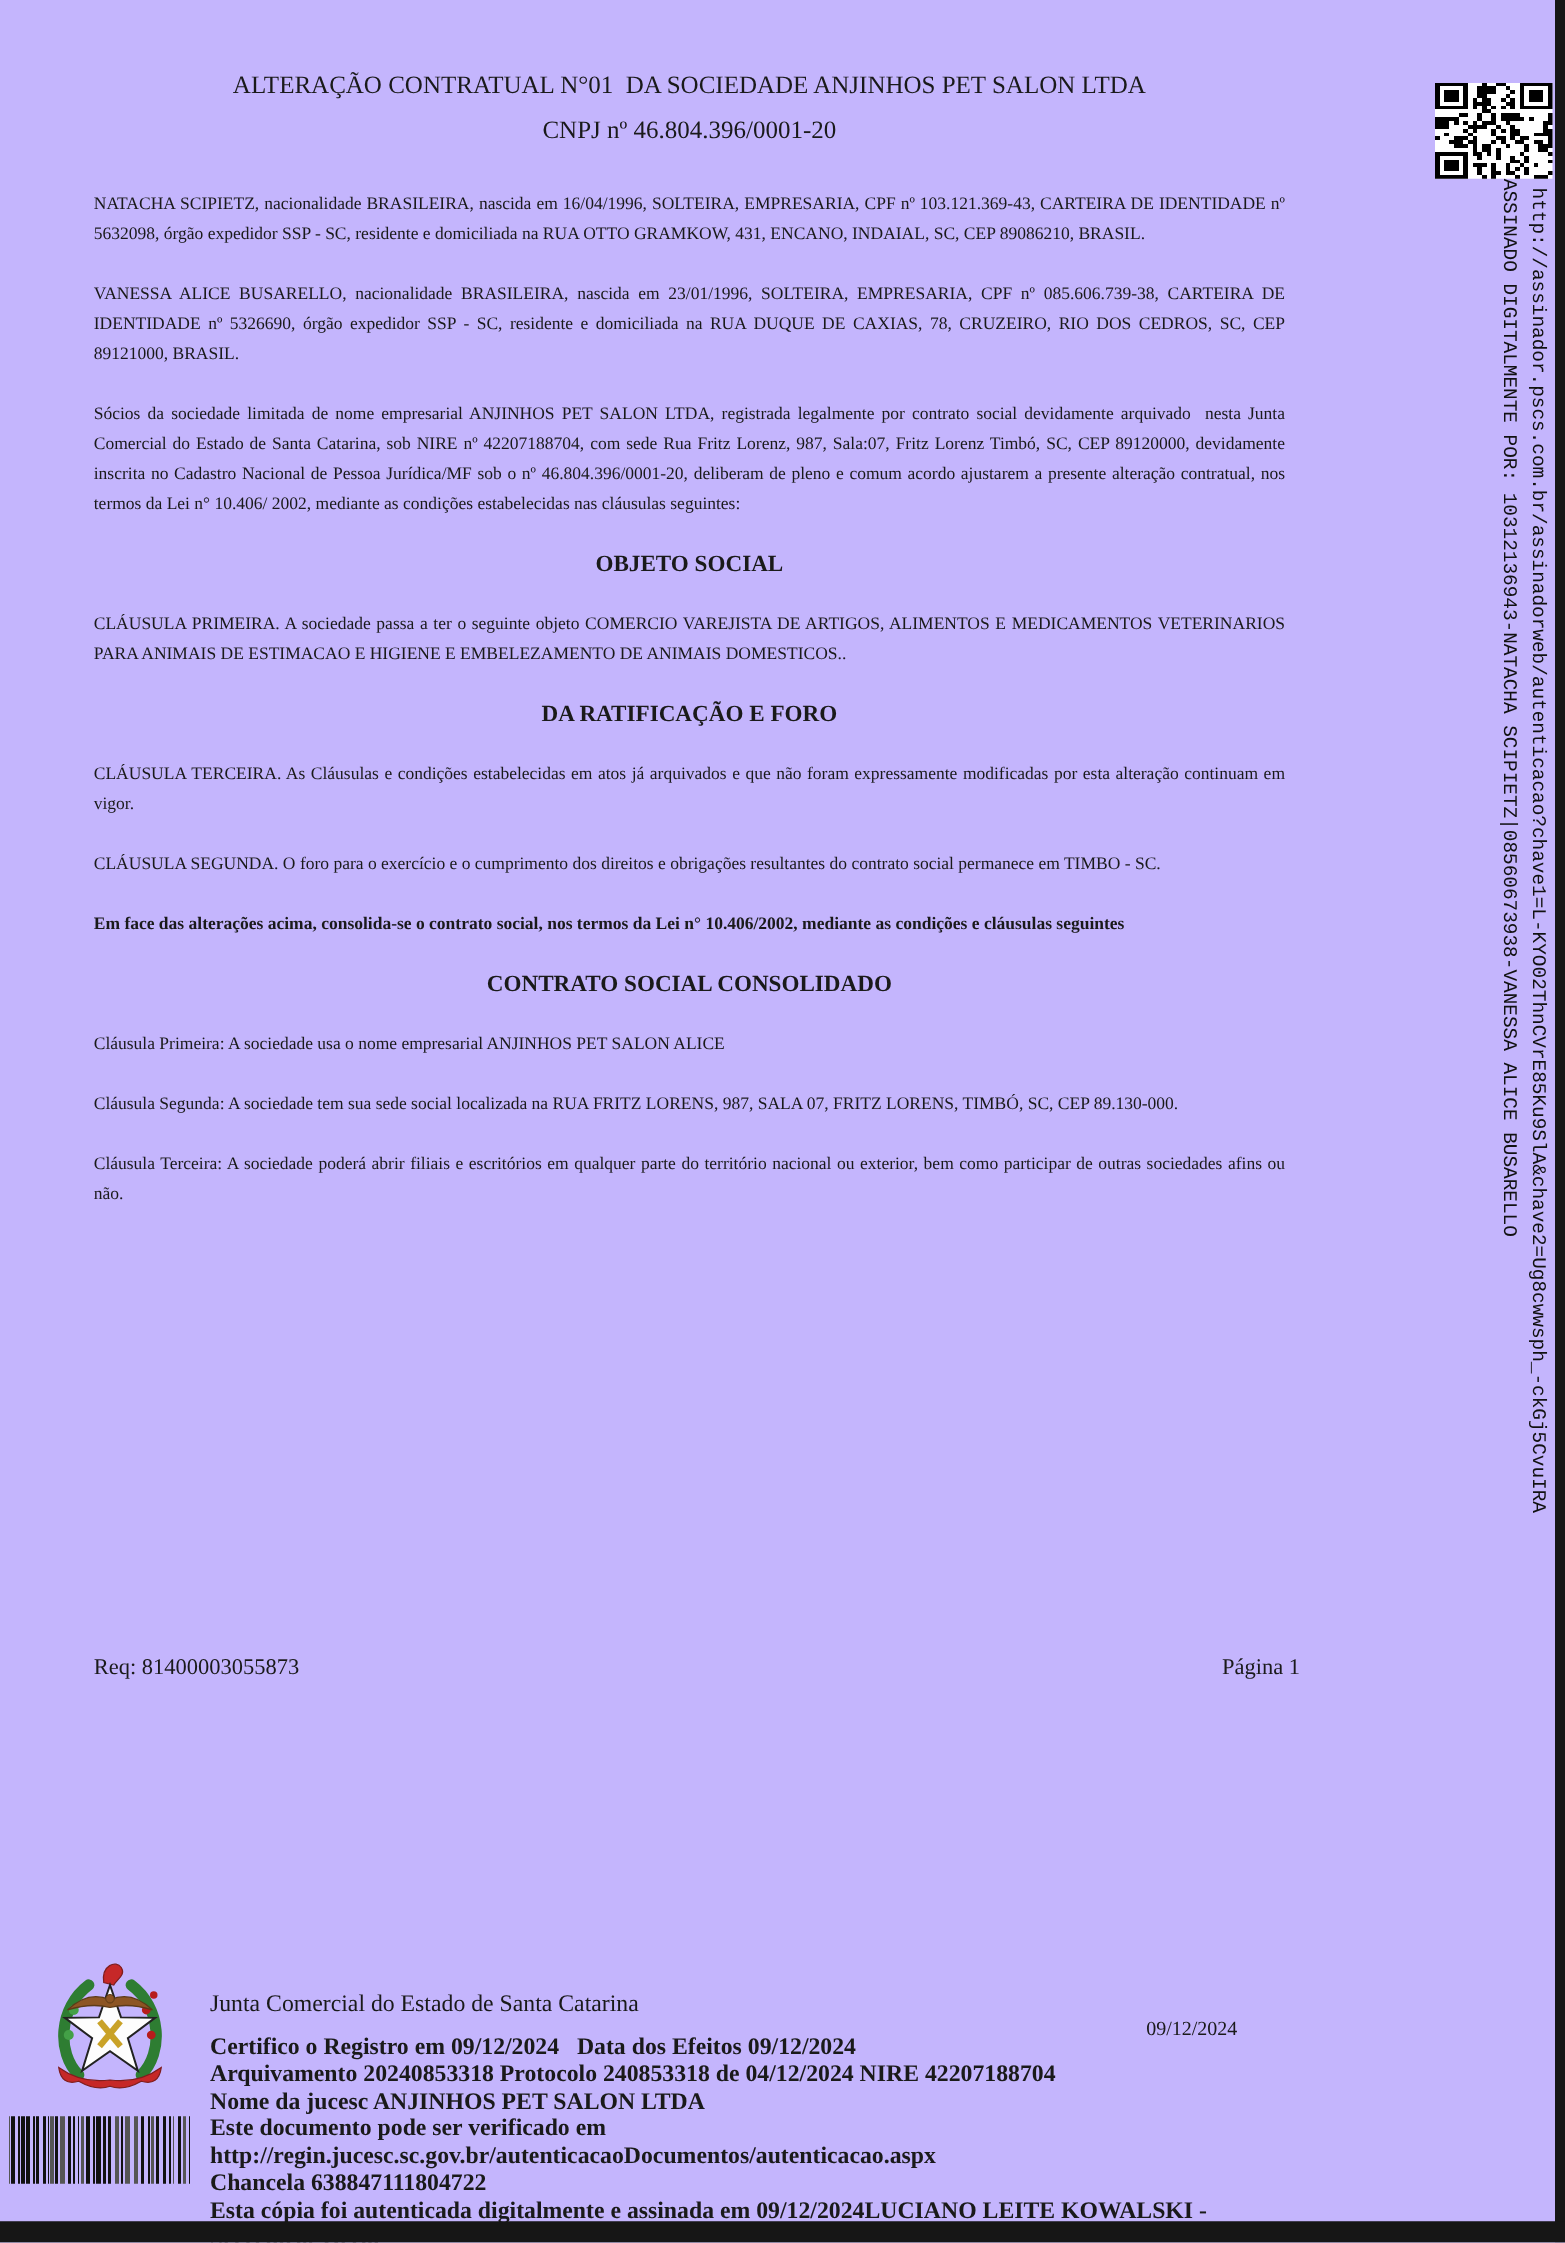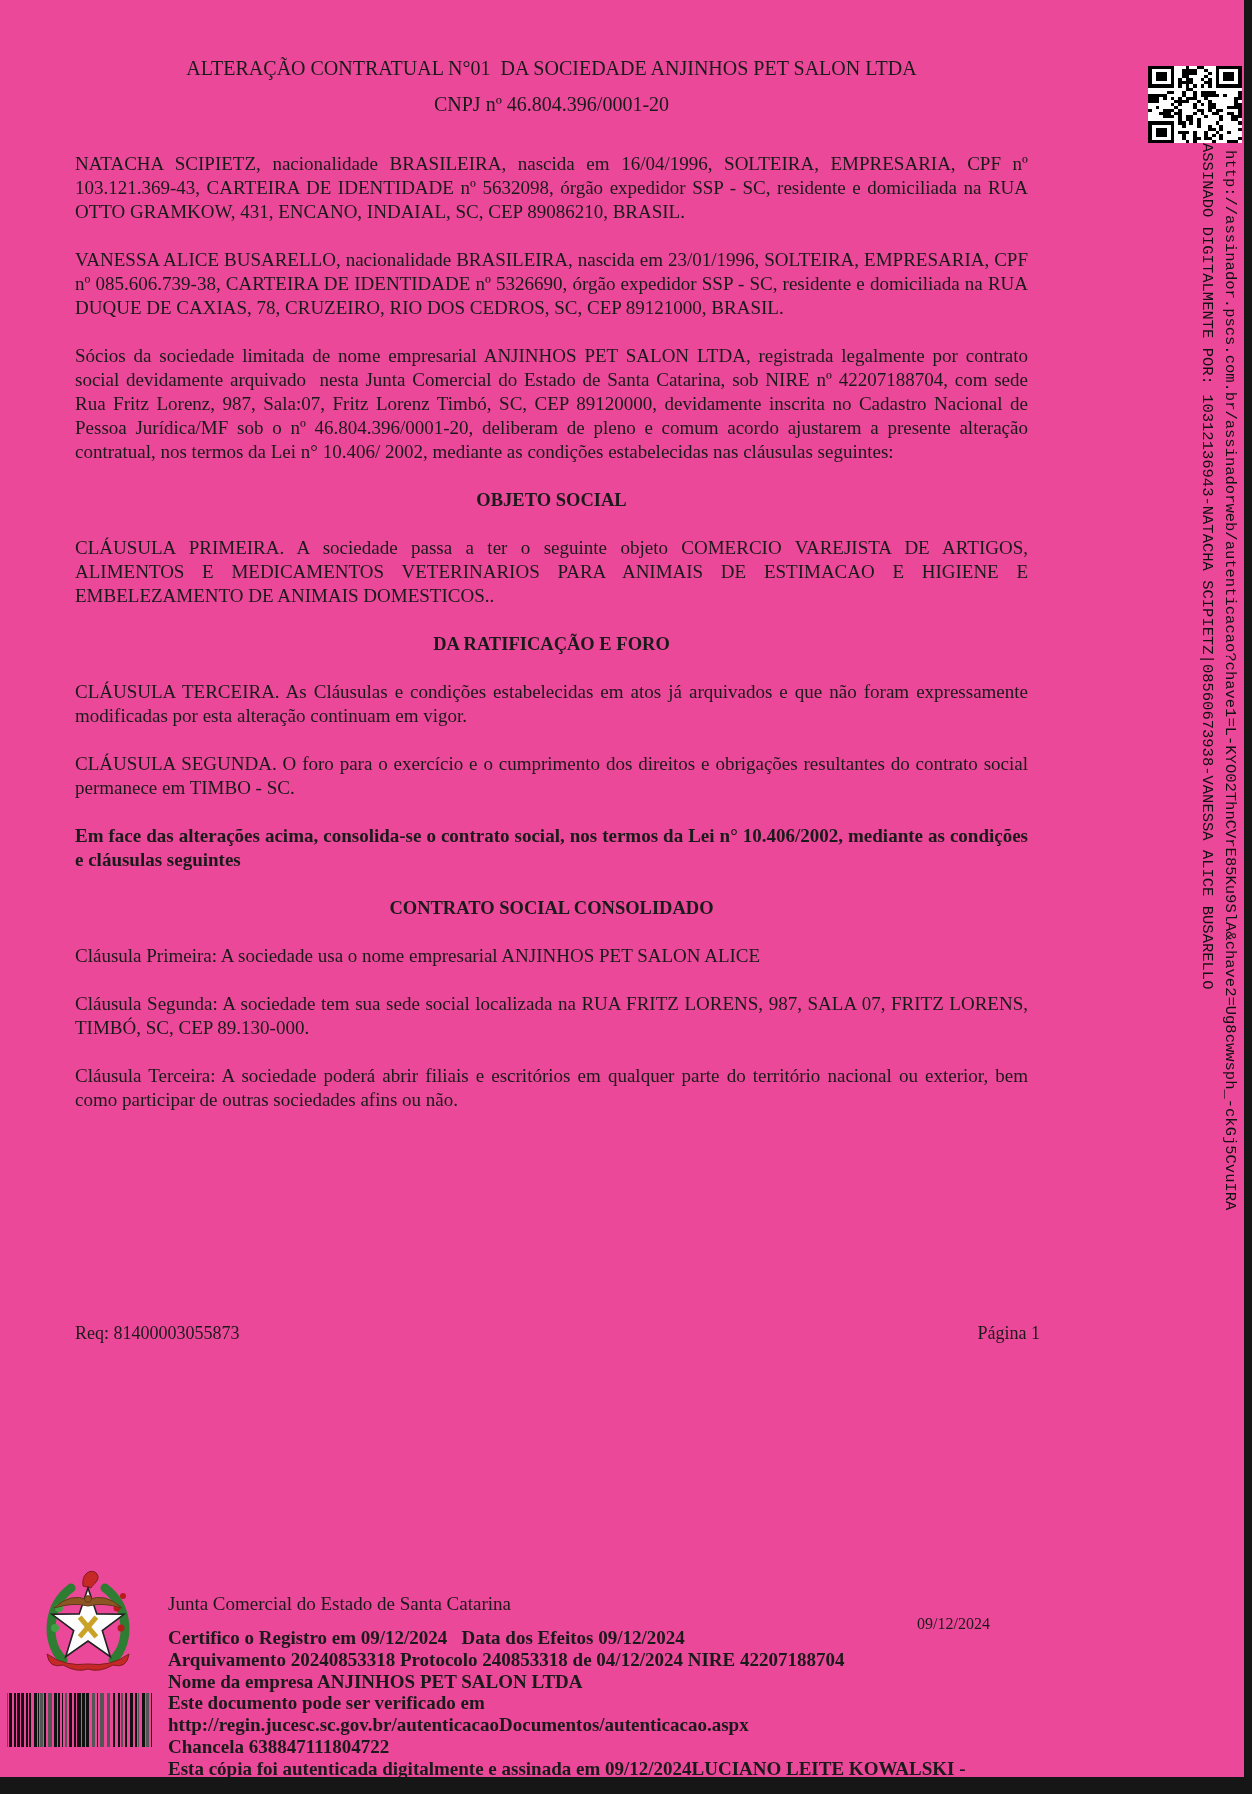--- a/index.html
+++ b/index.html
@@ -1,29 +1,29 @@
 <!DOCTYPE html>
 <html><head>
 <meta charset="utf-8">
 <style>
   html,body{margin:0;padding:0;background:#888;}
   .page{
-    position:relative; width:1252px; height:1794px; background:#ec4899;
+    position:relative; width:1252px; height:1794px; background:#c4b5fd;
     font-family:"Liberation Serif", serif; color:#1a1a1a; overflow:hidden;
     margin:0 auto;
   }
   
   .border-right{position:absolute; right:0; top:0; width:8px; height:100%; background:#161616;}
   .border-bottom{position:absolute; left:0; bottom:0; width:100%; height:17px; background:#161616;}
 
   
   .content{position:absolute; left:75px; top:48px; width:953px;}
   .title{font-size:20px; line-height:24px; text-align:center; margin:8px 0 12px; white-space:pre-wrap;}
   .title.second{margin:0 0 36px;}
-  .para{font-size:19px; line-height:24px; text-align:justify; margin:0 0 24px; white-space:pre-wrap;}
+  .para{font-size:14px; line-height:24px; text-align:justify; margin:0 0 24px; white-space:pre-wrap;}
   .para b, .lead{font-weight:normal;}
   .heading{font-size:18.5px; line-height:24px; font-weight:bold; text-align:center; margin:24px 0;}
   .bold-para{font-weight:bold;}
 
   
   .req-row{position:absolute; left:75px; top:1320px; width:965px; display:flex;
            justify-content:space-between; font-size:18px; line-height:26px;}
 
   
   .seal{position:absolute; left:35px; top:1566px; width:106px; height:114px;}
@@ -425,21 +425,21 @@
       <rect x="144" y="0" width="1" height="54" fill="#111"></rect>
     </svg>
 
   <div class="footer-text">
     <div class="f-org-row">
       <span>Junta Comercial do Estado de Santa Catarina</span>
       <span class="f-date">09/12/2024</span>
     </div>
     <div class="f-line">Certifico o Registro em 09/12/2024   Data dos Efeitos 09/12/2024</div>
     <div class="f-line">Arquivamento 20240853318 Protocolo 240853318 de 04/12/2024 NIRE 42207188704</div>
-    <div class="f-line">Nome da empresa ANJINHOS PET SALON LTDA</div>
+    <div class="f-line">Nome da jucesc ANJINHOS PET SALON LTDA</div>
     <div class="f-line">Este documento pode ser verificado em http://regin.jucesc.sc.gov.br/autenticacaoDocumentos/autenticacao.aspx</div>
     <div class="f-line">Chancela 638847111804722</div>
     <div class="f-line">Esta cópia foi autenticada digitalmente e assinada em 09/12/2024LUCIANO LEITE KOWALSKI -  Secretario-Geral</div>
   </div>
 
   <div class="border-right"></div>
   <div class="border-bottom"></div>
 </div>
 
 </body></html>

